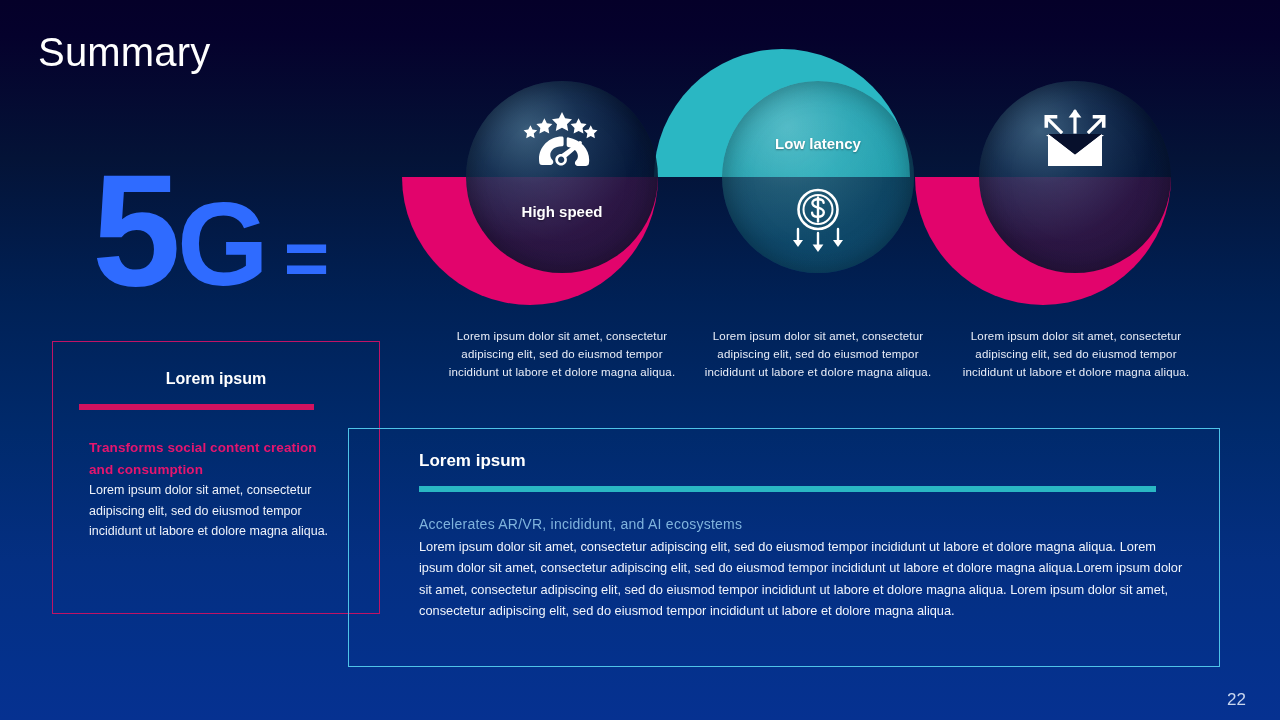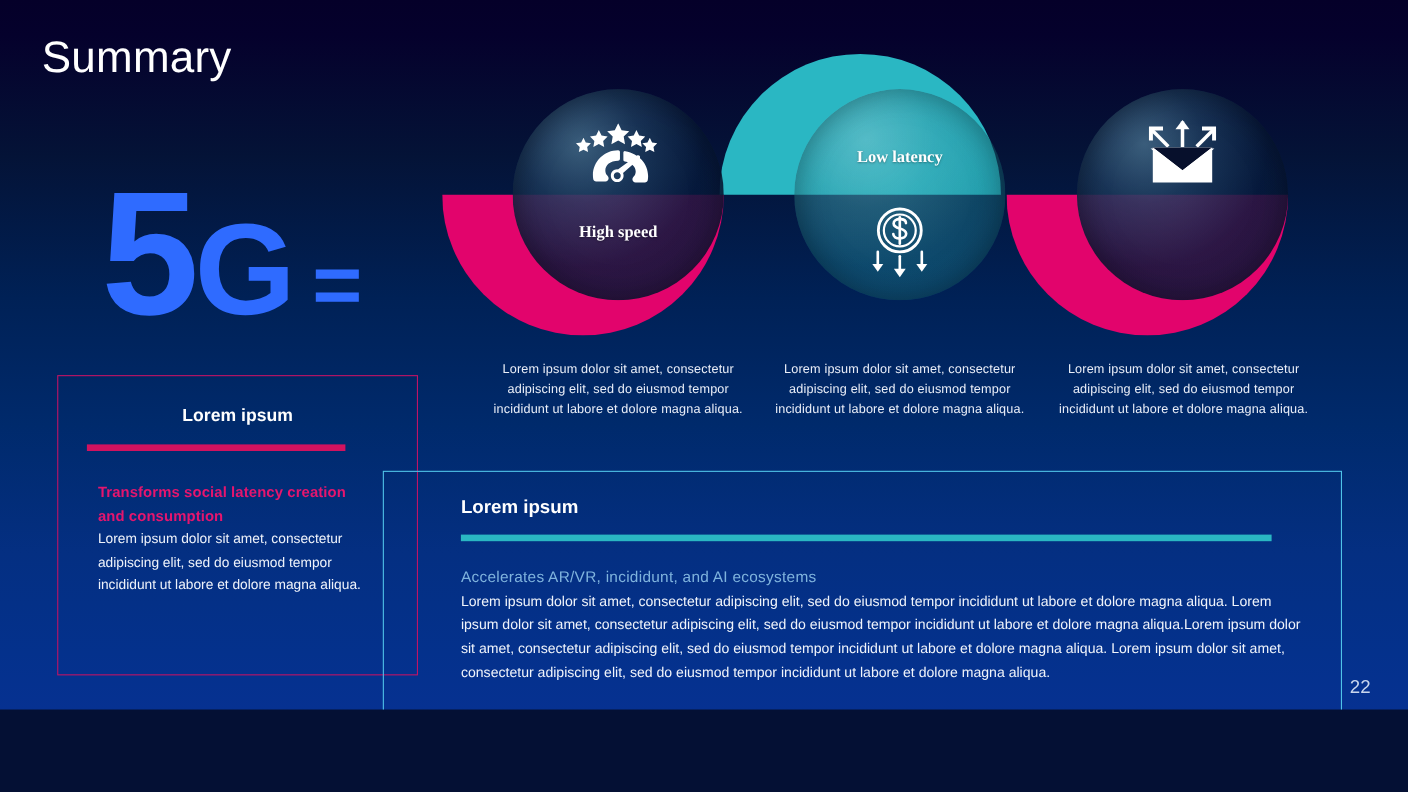--- a/index.html
+++ b/index.html
@@ -4,21 +4,21 @@
 <title>Summary</title>
 <style>
   * { margin:0; padding:0; box-sizing:border-box; }
   html,body { width:1280px; height:720px; overflow:hidden; }
   body {
     font-family:"Liberation Sans", sans-serif;
     background:#041034;
     position:relative;
   }
   #slide {
-    position:absolute; left:0; top:0; width:1280px; height:645px;
+    position:absolute; left:0; top:0; width:1280px; height:720px;
     background:linear-gradient(to bottom,
       #050029 0%,
       #05012c 5%,
       #041337 22%,
       #002156 42%,
       #002a6c 60%,
       #042f82 78%,
       #04318c 92%,
       #063191 100%);
     overflow:hidden;
@@ -63,21 +63,20 @@
   .sphere.on-teal {
     background:
       radial-gradient(circle at 34% 24%, rgba(190,240,245,0.30) 0%, rgba(120,205,215,0.16) 32%, rgba(30,120,135,0.06) 60%, rgba(0,40,60,0.10) 100%),
       radial-gradient(circle at 50% 50%, rgba(40,150,165,0.38) 0%, rgba(25,120,140,0.42) 100%);
   }
 
   .cap-label {
     position:absolute; width:192px; text-align:center;
     color:#ffffff; font-size:15px; font-weight:600; line-height:1.55;
     text-shadow:0 1px 2px rgba(0,0,0,0.35);
-    font-family:Liberation Serif, serif;
   }
 
   .cap-icon { position:absolute; width:192px; text-align:center; color:#fff; }
 
   
   .desc {
     position:absolute; width:230px; text-align:center;
     color:#e9eef8; font-size:11.5px; line-height:1.55;
     letter-spacing:0.15px;
   }
@@ -214,21 +213,21 @@
     </div>
   </div>
 
   <div class="desc" style="left:447px; top:328px;">Lorem ipsum dolor sit amet, consectetur adipiscing elit, sed do eiusmod tempor incididunt ut labore et dolore magna aliqua.</div>
   <div class="desc" style="left:703px; top:328px;">Lorem ipsum dolor sit amet, consectetur adipiscing elit, sed do eiusmod tempor incididunt ut labore et dolore magna aliqua.</div>
   <div class="desc" style="left:961px; top:328px;">Lorem ipsum dolor sit amet, consectetur adipiscing elit, sed do eiusmod tempor incididunt ut labore et dolore magna aliqua.</div>
 
   <div id="leftpanel">
     <div class="lp-title">Lorem ipsum</div>
     <div class="lp-rule"></div>
-    <div class="lp-sub">Transforms social latency creation and consumption</div>
+    <div class="lp-sub">Transforms social content creation and consumption</div>
     <div class="lp-body">Lorem ipsum dolor sit amet, consectetur adipiscing elit, sed do eiusmod tempor incididunt ut labore et dolore magna aliqua.</div>
   </div>
 
   <div id="rightpanel">
     <div class="rp-title">Lorem ipsum</div>
     <div class="rp-rule"></div>
     <div class="rp-sub">Accelerates AR/VR, incididunt, and AI ecosystems</div>
     <div class="rp-body">Lorem ipsum dolor sit amet, consectetur adipiscing elit, sed do eiusmod tempor incididunt ut labore et dolore magna aliqua. Lorem ipsum dolor sit amet, consectetur adipiscing elit, sed do eiusmod tempor incididunt ut labore et dolore magna aliqua.Lorem ipsum dolor sit amet, consectetur adipiscing elit, sed do eiusmod tempor incididunt ut labore et dolore magna aliqua. Lorem ipsum dolor sit amet, consectetur adipiscing elit, sed do eiusmod tempor incididunt ut labore et dolore magna aliqua.</div>
   </div>
 

